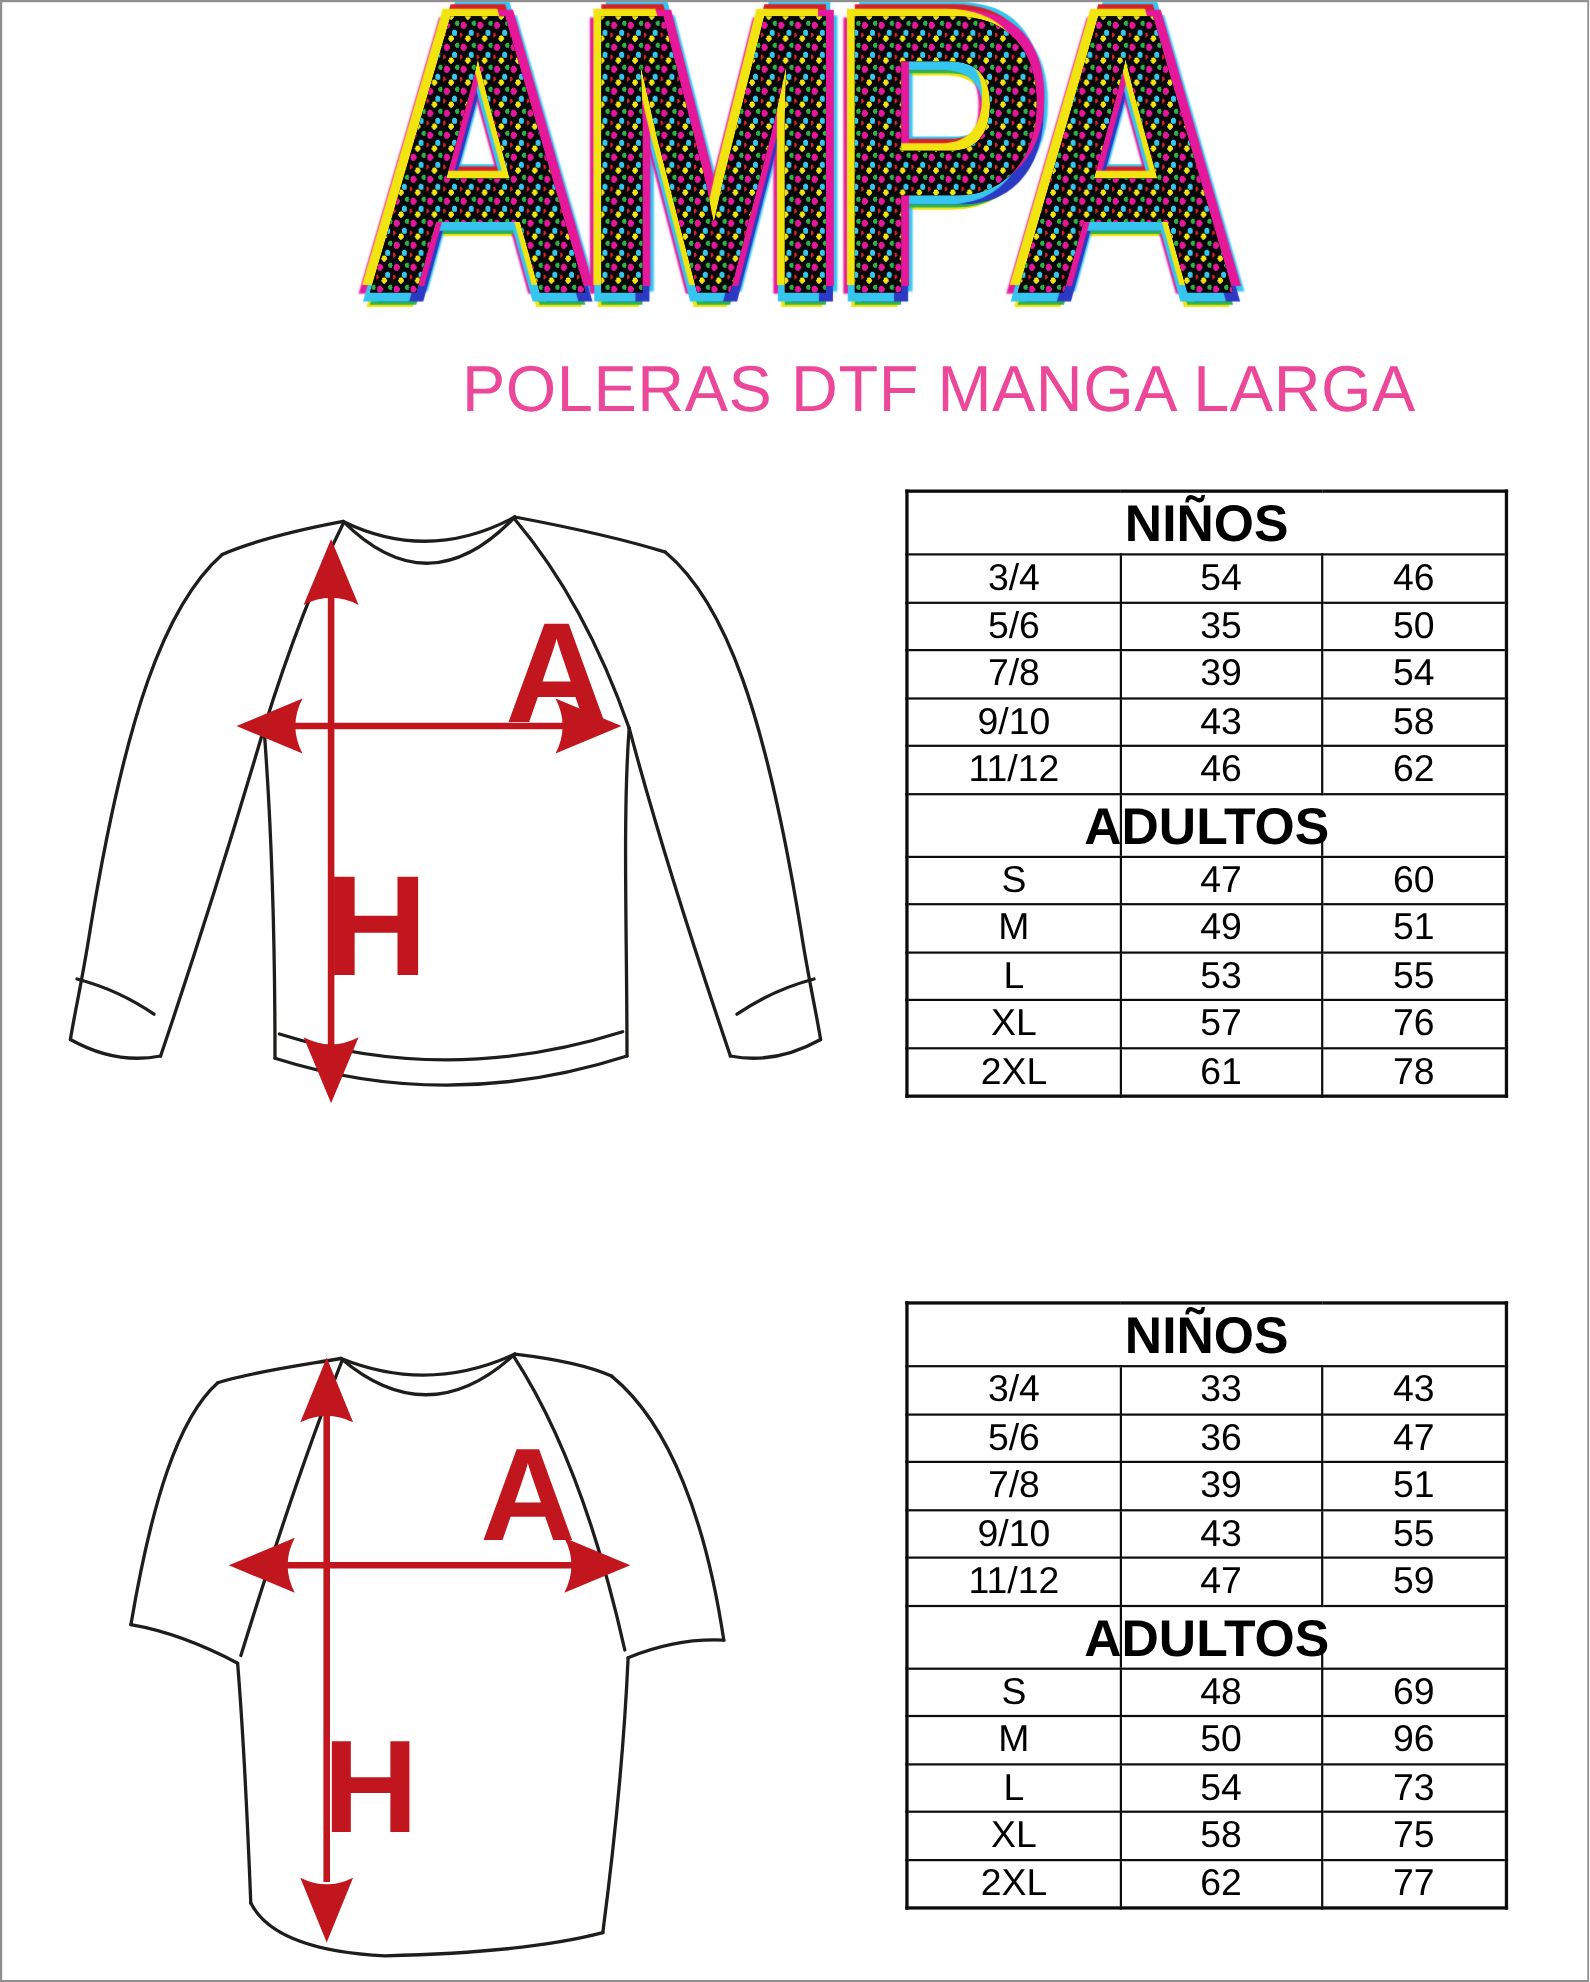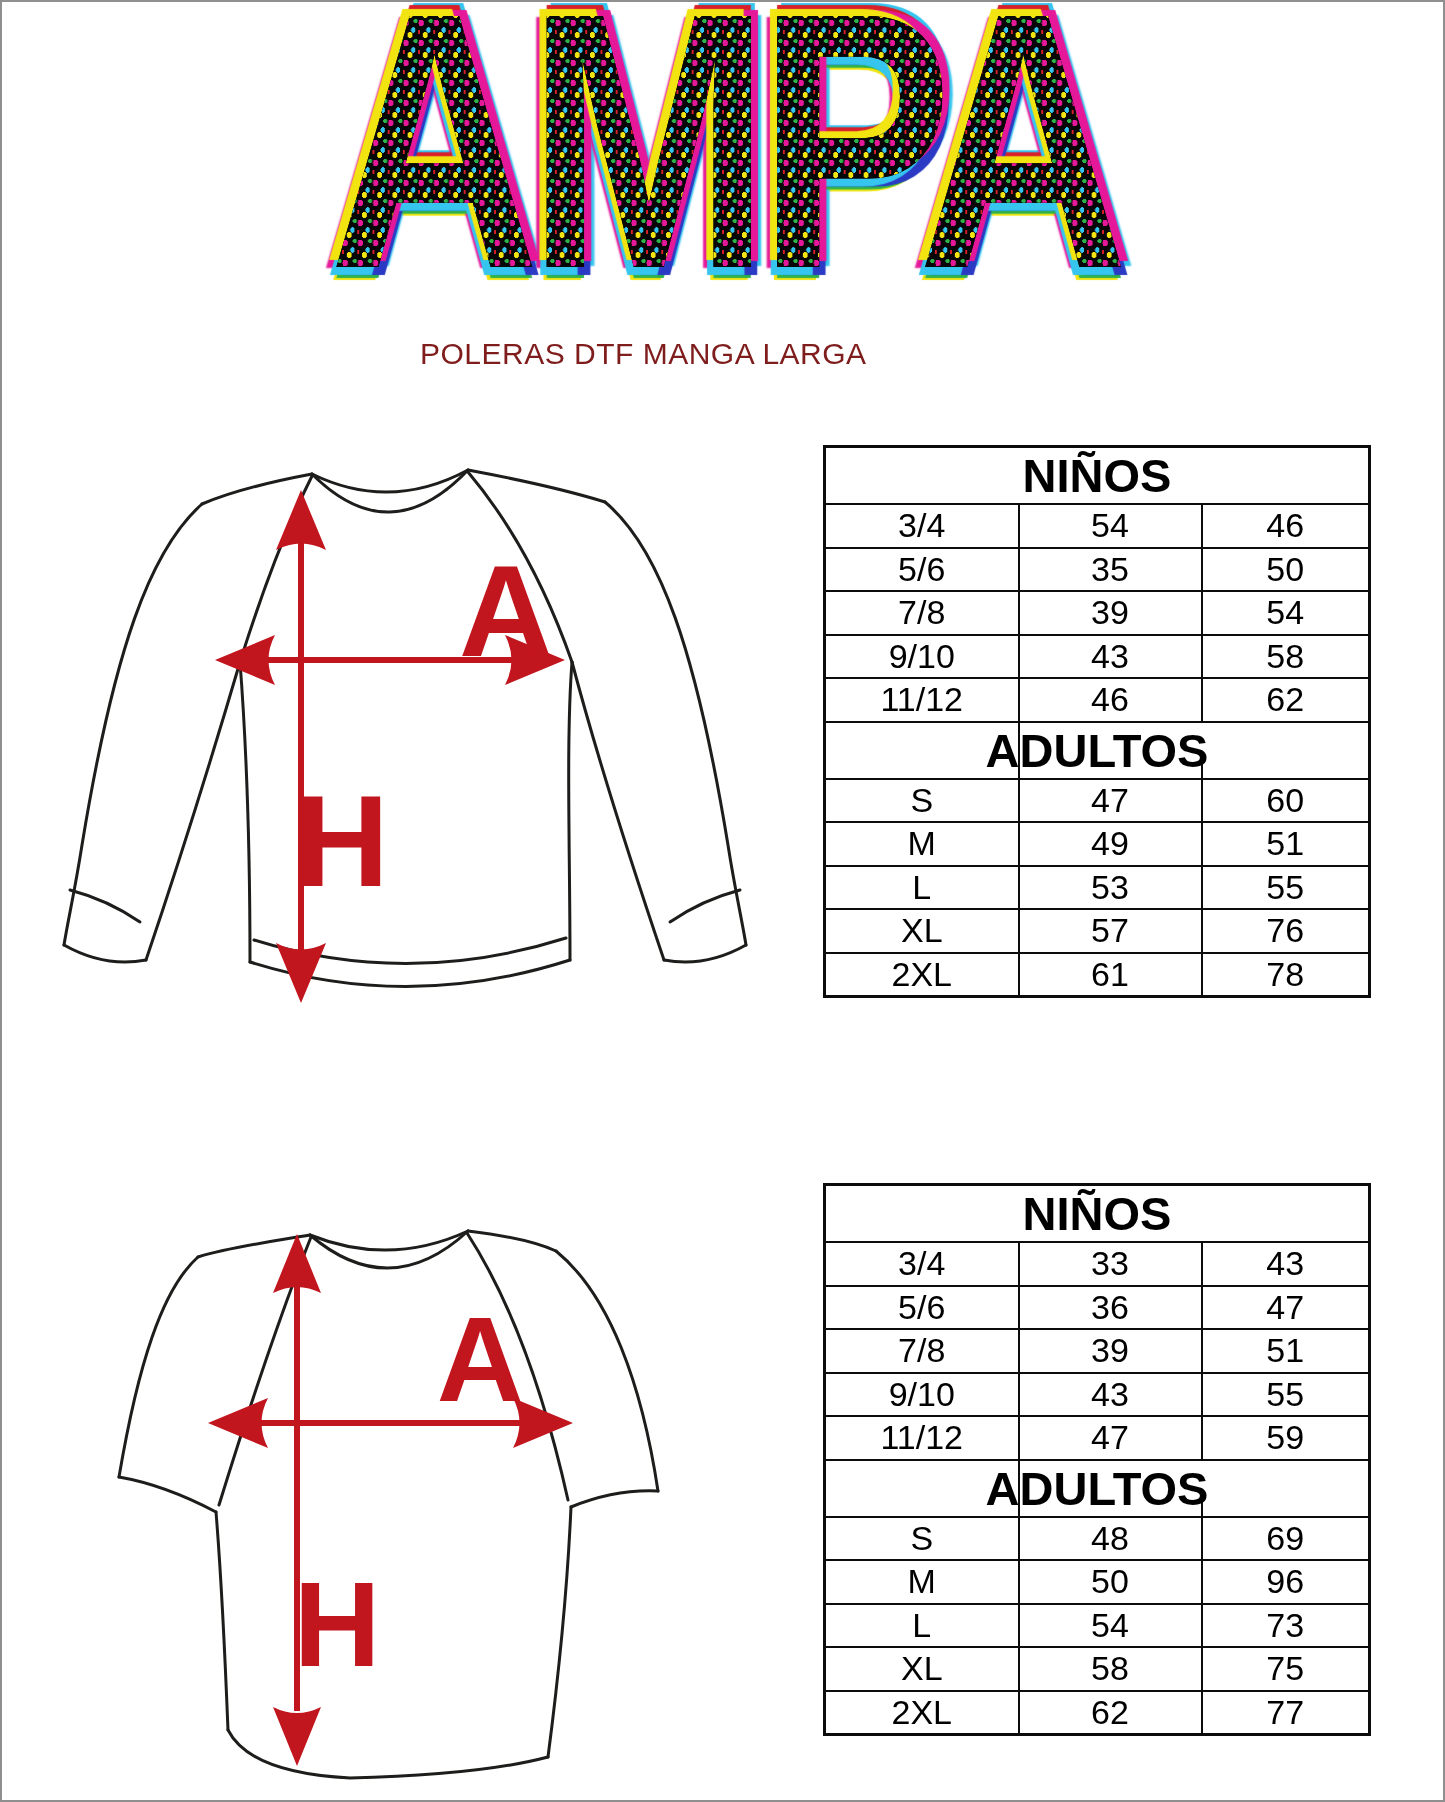--- a/index.html
+++ b/index.html
@@ -23,22 +23,22 @@
      background-image:
        radial-gradient(circle 3.5px at 4px 5px,  #e5189a 97%, transparent),
        radial-gradient(circle 3px   at 13px 12px,#35c5ef 97%, transparent),
        radial-gradient(circle 3px   at 9px 17px, #f2e411 97%, transparent),
        radial-gradient(circle 2.5px at 16px 3px, #2eb34b 97%, transparent),
        radial-gradient(circle 2px   at 1px 14px, #d81f2a 97%, transparent);
      background-size:19px 20px;
      -webkit-background-clip:text;background-clip:text;}
 
   
-  .sec-title{position:absolute;margin:0;font-weight:normal;color:#7f1d1d;
-             font-size:30px;line-height:48px;letter-spacing:0.5px;white-space:nowrap;}
+  .sec-title{position:absolute;margin:0;font-weight:normal;color:#ec4899;
+             font-size:59px;line-height:48px;letter-spacing:0.5px;white-space:nowrap;}
   .t1{left:420px;top:330px;}
   .t2{left:418px;top:1078px;}
 
   
   .size-table{position:absolute;width:545px;border-collapse:collapse;table-layout:fixed;
               background:#fff;border:3px solid #0c0c0c;}
   .tbl1{left:823px;top:445px;}
   .tbl2{left:823px;top:1183px;}
   .size-table td{border:2px solid #0c0c0c;height:41.5px;padding:0;text-align:center;
                  vertical-align:middle;font-size:34px;color:#000;}

